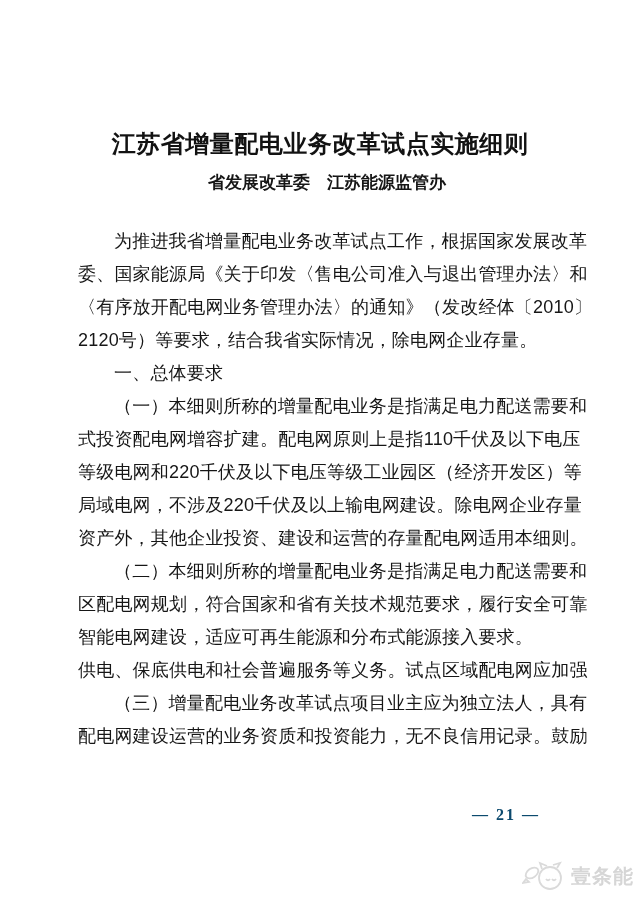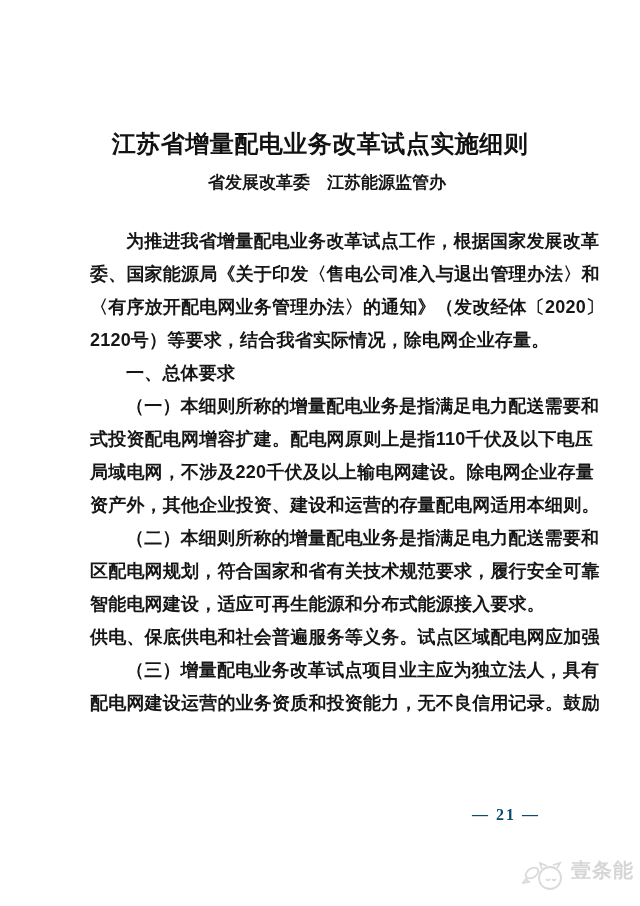--- a/index.html
+++ b/index.html
@@ -39,23 +39,22 @@
     font-weight: bold;
     color: #161616;
     padding-left: 7px;
   }
   .doc-body {
     position: absolute;
     top: 225px;
     left: 78px;
     width: 510px;
     font-size: 18px;
-    font-weight: bold;
+    font-weight: normal;
     color: #161616;
-    margin-left: 12px;
   }
   .line {
     line-height: 33px;
     height: 33px;
     white-space: nowrap;
     letter-spacing: 0.2px;
   }
   .line.indent {
     padding-left: 36px;
   }
@@ -67,20 +66,21 @@
     font-size: 16px;
     font-weight: bold;
     letter-spacing: 2px;
     color: #0c4a6e;
   }
   .watermark {
     position: absolute;
     top: 857px;
     right: 6px;
     display: flex;
+    align-items: center;
     gap: 3px;
     color: #d4d4d4;
   }
   .wm-logo {
     display: inline-flex;
     width: 46px;
     height: 38px;
   }
   .wm-text {
     font-size: 20px;
@@ -95,27 +95,28 @@
 <div class="page">
 
   <h1 class="title">江苏省增量配电业务改革试点实施细则</h1>
 
   <div class="subtitle">省发展改革委　江苏能源监管办</div>
 
   <div class="doc-body">
 
     <div class="line indent">为推进我省增量配电业务改革试点工作，根据国家发展改革</div>
     <div class="line">委、国家能源局《关于印发〈售电公司准入与退出管理办法〉和</div>
-    <div class="line">〈有序放开配电网业务管理办法〉的通知》（发改经体〔2020〕</div>
+    <div class="line">〈有序放开配电网业务管理办法〉的通知》（发改经体〔2010〕</div>
     <div class="line">2120号）等要求，结合我省实际情况，除电网企业存量。</div>
 
     <div class="line indent">一、总体要求</div>
 
     <div class="line indent">（一）本细则所称的增量配电业务是指满足电力配送需要和</div>
     <div class="line">式投资配电网增容扩建。配电网原则上是指110千伏及以下电压</div>
+    <div class="line">等级电网和220千伏及以下电压等级工业园区（经济开发区）等</div>
     <div class="line">局域电网，不涉及220千伏及以上输电网建设。除电网企业存量</div>
     <div class="line">资产外，其他企业投资、建设和运营的存量配电网适用本细则。</div>
 
     <div class="line indent">（二）本细则所称的增量配电业务是指满足电力配送需要和</div>
     <div class="line">区配电网规划，符合国家和省有关技术规范要求，履行安全可靠</div>
     <div class="line">智能电网建设，适应可再生能源和分布式能源接入要求。</div>
     <div class="line">供电、保底供电和社会普遍服务等义务。试点区域配电网应加强</div>
 
     <div class="line indent">（三）增量配电业务改革试点项目业主应为独立法人，具有</div>
     <div class="line">配电网建设运营的业务资质和投资能力，无不良信用记录。鼓励</div>

